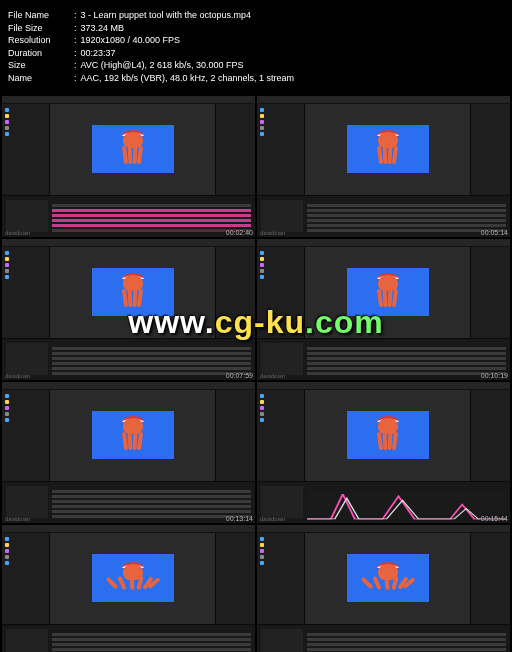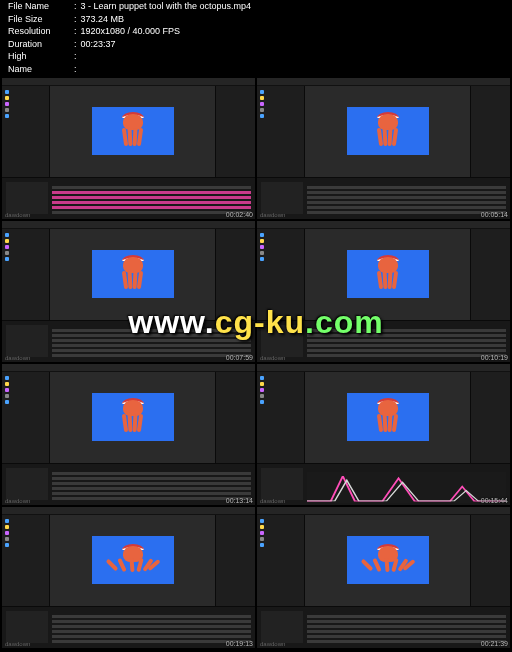--- a/index.html
+++ b/index.html
@@ -6,21 +6,21 @@
   body {
     width: 512px;
     height: 652px;
     background: #000;
     font-family: Arial, sans-serif;
     color: #fff;
     overflow: hidden;
     position: relative;
   }
   .header {
-    padding: 0 8px;
+    padding: 9px 8px;
     font-size: 9px;
     line-height: 1.4;
     background: #000;
   }
   .header .row { display: flex; }
   .header .label { min-width: 62px; }
   .header .sep { margin: 0 4px; }
   .grid {
     display: grid;
     grid-template-columns: 1fr 1fr;
@@ -224,26 +224,28 @@
       <span class="label">Resolution</span>
       <span class="sep">:</span>
       <span>1920x1080 / 40.000 FPS</span>
     </div>
   <div class="row">
       <span class="label">Duration</span>
       <span class="sep">:</span>
       <span>00:23:37</span>
     </div>
   <div class="row">
-      <span class="label">High</span>
+      <span class="label">Size</span>
       <span class="sep">:</span>
+      <span>AVC (High@L4), 2 618 kb/s, 30.000 FPS</span>
     </div>
   <div class="row">
       <span class="label">Name</span>
       <span class="sep">:</span>
+      <span>AAC, 192 kb/s (VBR), 48.0 kHz, 2 channels, 1 stream</span>
     </div>
 </div>
 
 <div class="grid">
 <div class="thumb">
     <div class="menubar"></div>
     <div class="workspace">
       <div class="left-panel">
         <div class="dots">
           <div class="dot"></div>

